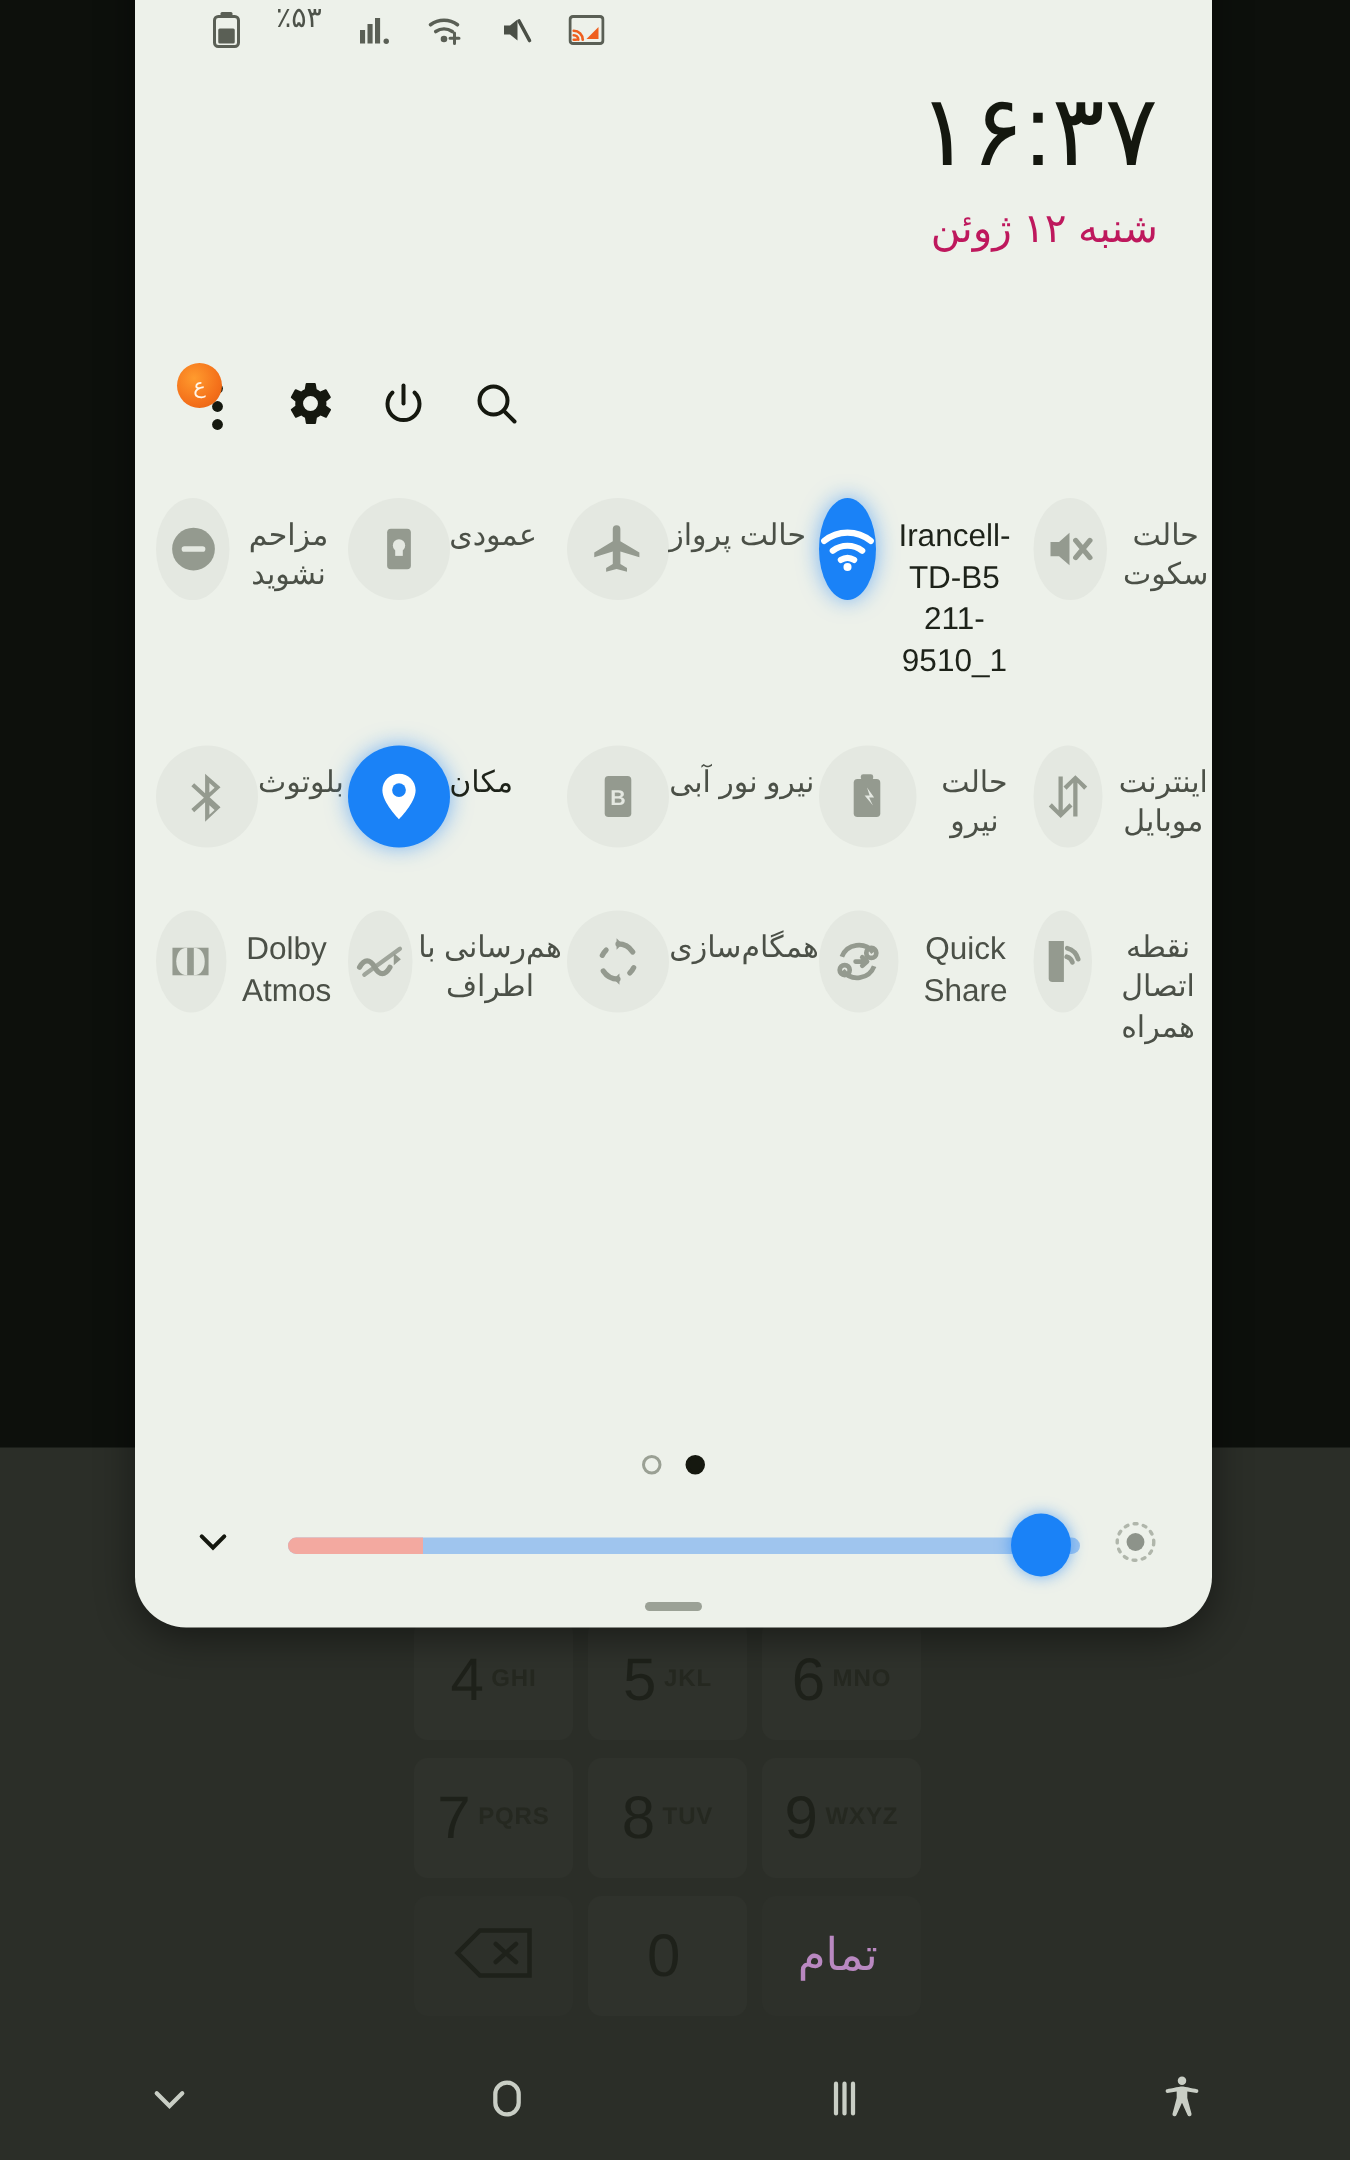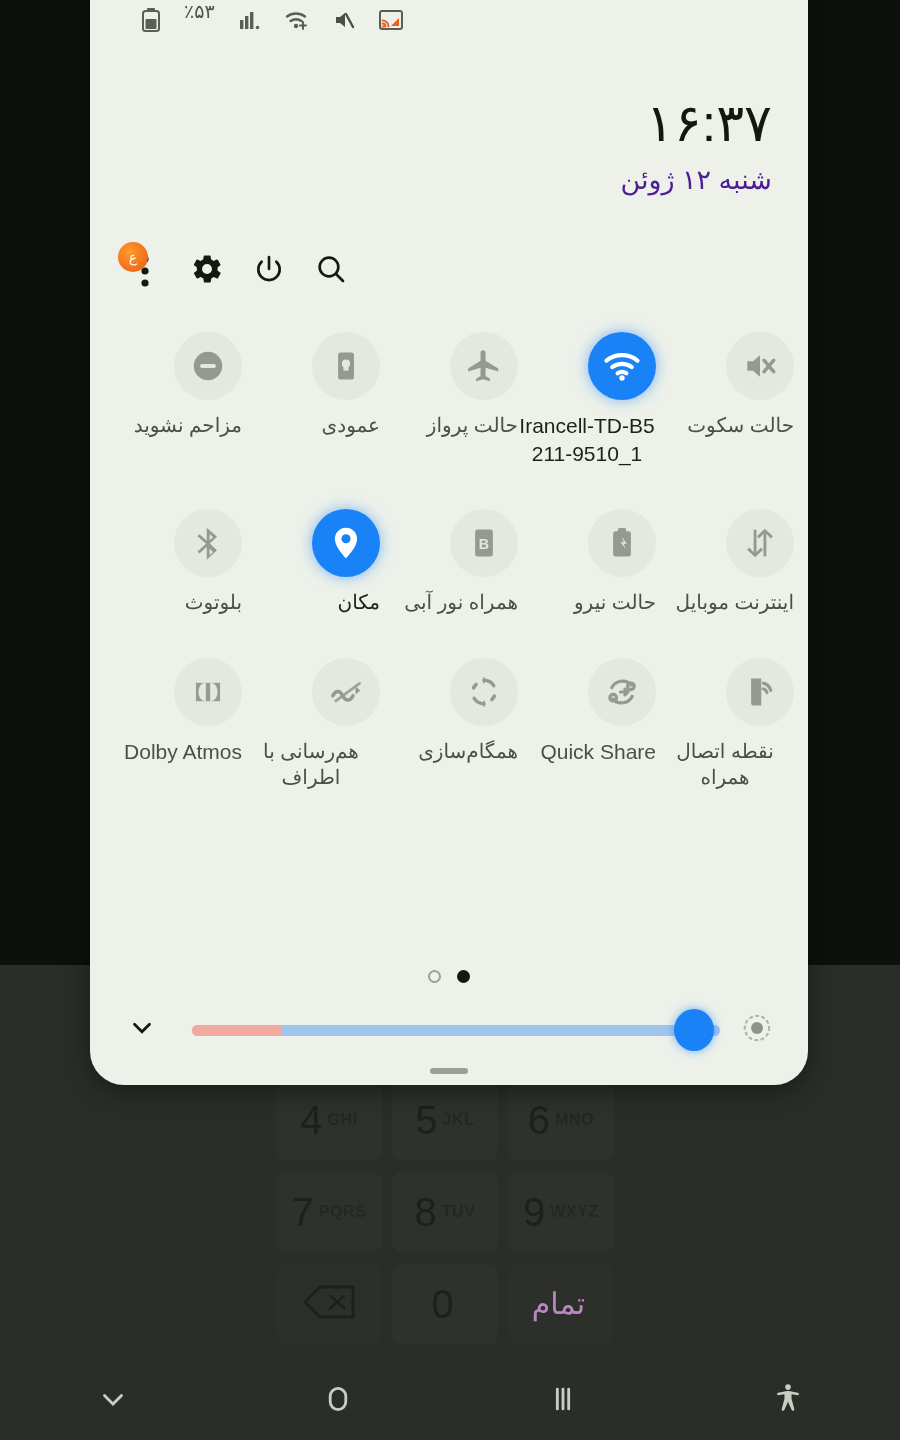--- a/index.html
+++ b/index.html
@@ -58,22 +58,22 @@
     color:#555a50;
     margin-left:20px;
   }
   #status-bar .sb-text { font-size:19px; color:#4d5249; letter-spacing:.5px; }
   .sb-icon { display:flex; align-items:center; }
 
   
   #clock-block {
     position:absolute; right:36px; top:90px; text-align:right;
   }
-  #clock-time { font-size:52px; color:#14170f; letter-spacing:1px; line-height:1.15;margin-top:44px; }
-  #clock-date { font-size:27px; color:#4c1d95; margin-top:10px; }
+  #clock-time { font-size:66px; color:#14170f; letter-spacing:1px; line-height:1.15; }
+  #clock-date { font-size:27px; color:#be185d; margin-top:10px; }
 
   
   #qs-toolbar {
     position:absolute; left:0; top:280px; width:100%;
     display:flex; align-items:center; gap:0; padding-left:24px;
   }
   .tb-btn {
     width:62px; height:62px; display:flex; align-items:center; justify-content:center;
     position:relative;
   }
@@ -84,21 +84,21 @@
     font-size:14px; color:#fff6e8;
   }
 
   
   #tiles {
     position:absolute; left:0; top:372px; width:100%;
     display:grid; grid-template-columns:repeat(5,1fr);
     row-gap:42px;
     padding:0 14px;
   }
-  .tile { display:flex; flex-direction:column; align-items:flex-end; }
+  .tile { display:flex; flex-direction:row; align-items:flex-start; }
   .tile-circle {
     width:68px; height:68px; border-radius:50%;
     background:#e4e8e1;
     display:flex; align-items:center; justify-content:center;
     color:#949a8f;
   }
   .tile.on .tile-circle {
     background:#1a82f7; color:#ffffff;
     box-shadow:0 0 14px rgba(26,130,247,.55);
   }
@@ -356,21 +356,21 @@
         </div>
         <div class="tile-label">مکان</div>
       </div>
       <div class="tile off">
         <div class="tile-circle">
           <svg width="38" height="38" viewBox="0 0 24 24">
             <rect x="6.4" y="3.4" width="11.2" height="17.2" rx="1.6" fill="#949a8f"></rect>
             <text x="12" y="15.6" font-size="9" font-family="Liberation Sans" font-weight="bold" text-anchor="middle" fill="#e4e8e1">B</text>
           </svg>
         </div>
-        <div class="tile-label">همراه نور آبی</div>
+        <div class="tile-label">نیرو نور آبی</div>
       </div>
       <div class="tile off">
         <div class="tile-circle">
           <svg width="38" height="38" viewBox="0 0 24 24">
             <rect x="6.4" y="4.6" width="11.2" height="16" rx="1.6" fill="#949a8f"></rect>
             <rect x="9.4" y="2.6" width="5.2" height="2.6" rx="1" fill="#949a8f"></rect>
             <path d="M12 8.2l3 4.2h-2.1l1.6 3.4L11 11.6h2.1z" fill="#e4e8e1"></path>
           </svg>
         </div>
         <div class="tile-label">حالت نیرو</div>

